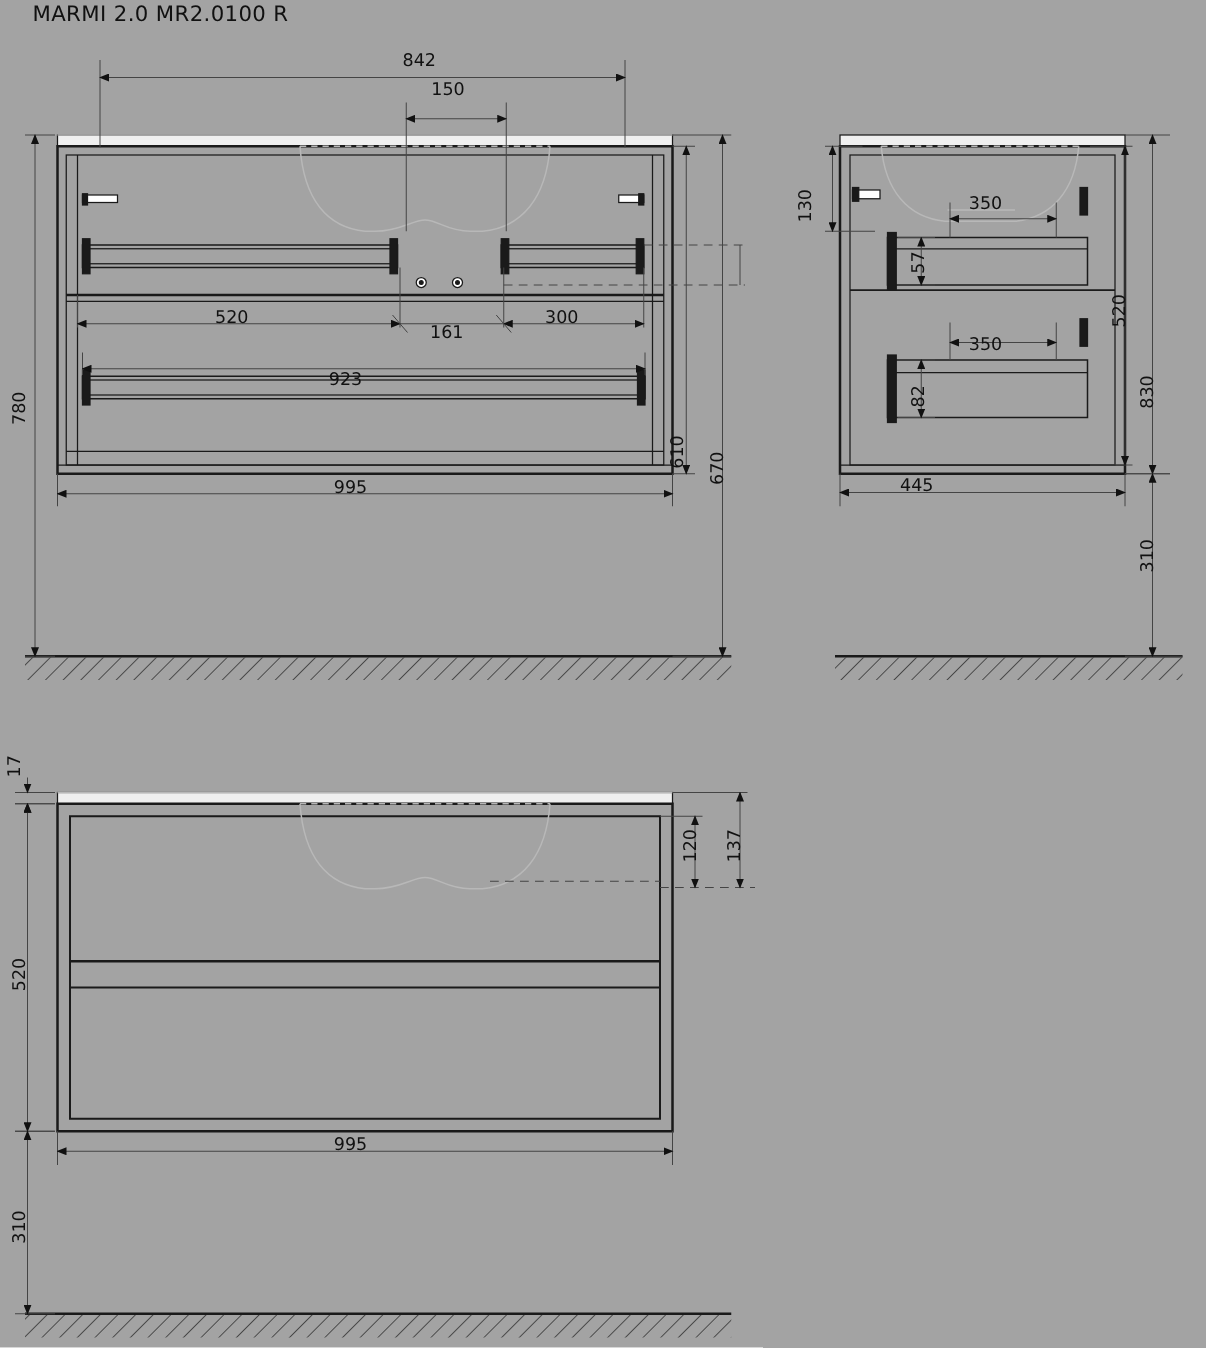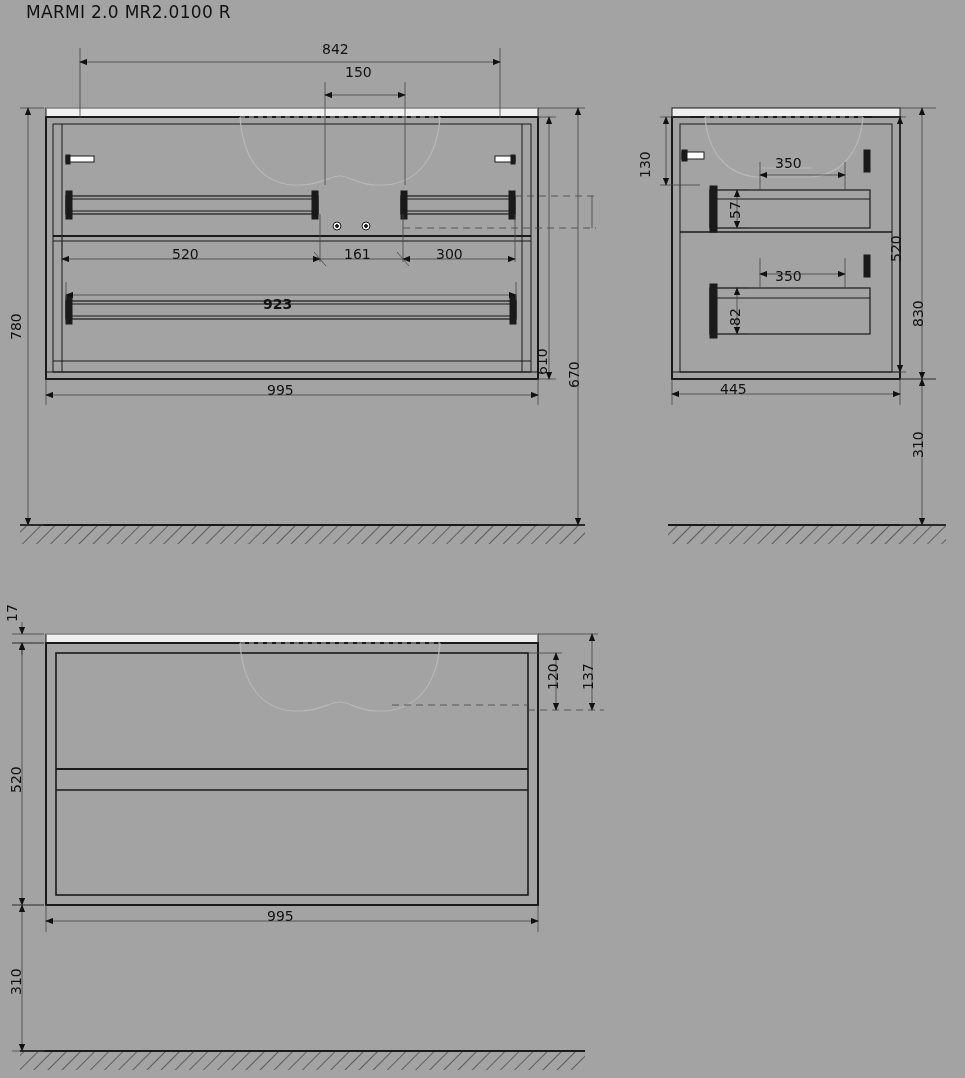--- a/index.html
+++ b/index.html
@@ -276,23 +276,23 @@
         <line x1="592" y1="634" x2="592" y2="710" marker-start="url(#arrStart)" marker-end="url(#arrEnd)"></line>
 
         <line x1="392" y1="705" x2="528" y2="705" stroke-dasharray="7 5"></line>
       </g>
     </g>
   </svg>
 
   <div class="dimtext" style="left:322px; top:41px;text-align:right;">842</div>
   <div class="dimtext" style="left:345px; top:64px;">150</div>
   <div class="dimtext" style="left:172px; top:246px;">520</div>
-  <div class="dimtext" style="left:344px; top:246px;">161</div>
+  <div class="dimtext" style="left:344px; top:258px;">161</div>
   <div class="dimtext" style="left:436px; top:246px;">300</div>
-  <div class="dimtext" style="left:263px; top:296px;font-weight:bold;">923</div>
+  <div class="dimtext" style="left:263px; top:296px;">923</div>
   <div class="dimtext" style="left:267px; top:382px;">995</div>
   <div class="dimtext rot" style="left:8px; top:340px;">780</div>
   <div class="dimtext rot" style="left:534px; top:375px;">610</div>
   <div class="dimtext rot" style="left:566px; top:388px;">670</div>
 
   <div class="dimtext rot" style="left:637px; top:178px;">130</div>
   <div class="dimtext" style="left:775px; top:155px;">350</div>
   <div class="dimtext rot" style="left:727px; top:219px;">57</div>
   <div class="dimtext" style="left:775px; top:268px;">350</div>
   <div class="dimtext rot" style="left:727px; top:326px;">82</div>

